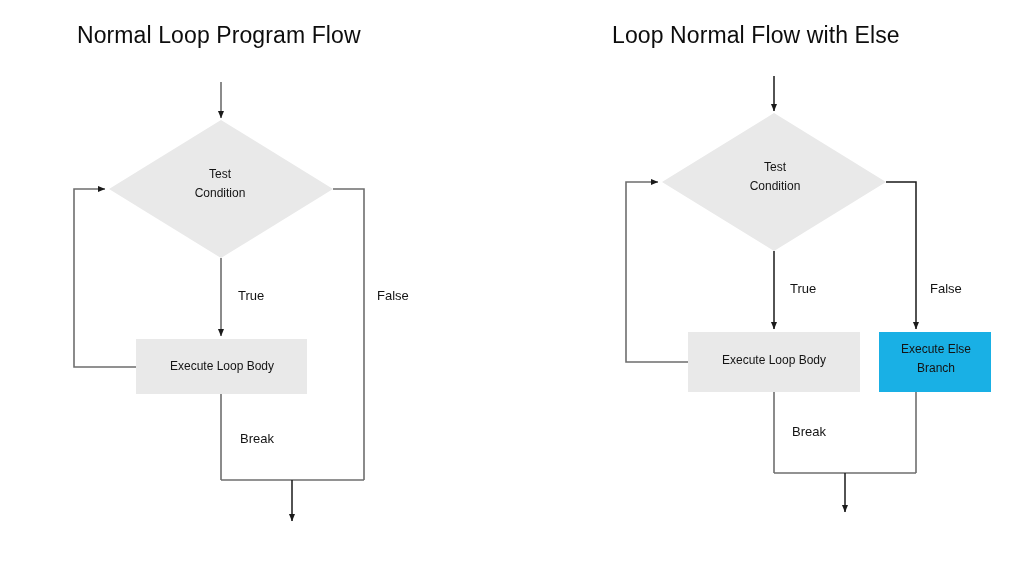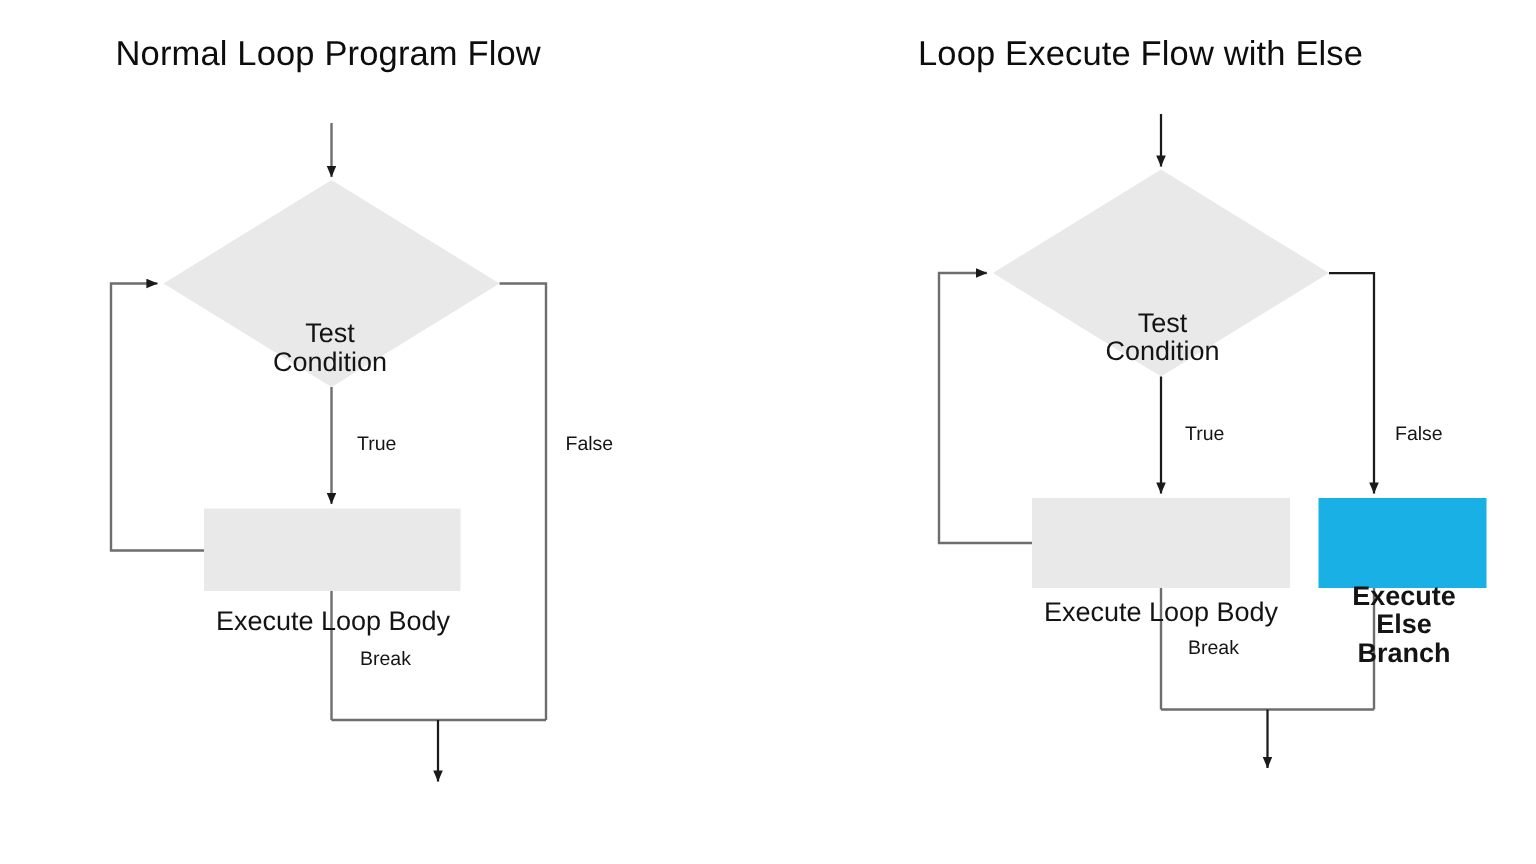--- a/index.html
+++ b/index.html
@@ -35,55 +35,54 @@
     color: #0d0d0d;
     letter-spacing: 0.1px;
     white-space: nowrap;
   }
   #title-left  { left: 77px;  top: 22px; }
   #title-right { left: 612px; top: 22px; }
 
   .node-text {
     position: absolute;
     text-align: center;
-    font-size: 18px;
+    font-size: 12px;
     line-height: 19px;
     color: #141414;
     white-space: pre-line;
     pointer-events: none;
-    margin-top: 48px;
   }
   .edge-label {
     position: absolute;
     font-size: 13px;
     line-height: 18px;
     color: #141414;
     white-space: nowrap;
   }
   
   #lbl-left-test   { left: 160px; top: 165px; width: 120px; }
   #lbl-left-body   { left: 136px; top: 357px; width: 172px; }
   #lbl-left-true   { left: 238px; top: 287px; }
   #lbl-left-false  { left: 377px; top: 287px; }
   #lbl-left-break  { left: 240px; top: 430px; }
   
   #lbl-right-test  { left: 715px; top: 158px; width: 120px; }
   #lbl-right-body  { left: 688px; top: 351px; width: 172px; }
-  #lbl-right-else  { left: 882px; top: 340px; width: 108px; font-weight: bold; }
+  #lbl-right-else  { left: 882px; top: 340px; width: 108px; }
   #lbl-right-true  { left: 790px; top: 280px; }
   #lbl-right-false { left: 930px; top: 280px; }
   #lbl-right-break { left: 792px; top: 423px; }
 </style>
 </head>
 <body>
 
 <div class="canvas">
 
   <div class="title" id="title-left">Normal Loop Program Flow</div>
-  <div class="title" id="title-right">Loop Execute Flow with Else</div>
+  <div class="title" id="title-right">Loop Normal Flow with Else</div>
 
   <svg class="flow-layer" viewBox="0 0 1024 576">
     <defs>
       <marker id="arrowDark" markerWidth="9" markerHeight="9" refX="7.4" refY="3.2" orient="auto" markerUnits="userSpaceOnUse">
         <path d="M0,0 L7.6,3.2 L0,6.4 z" fill="#1A1A1A"></path>
       </marker>
       <marker id="arrowDarkR" markerWidth="9" markerHeight="9" refX="7.4" refY="3.2" orient="auto" markerUnits="userSpaceOnUse">
         <path d="M0,0 L7.6,3.2 L0,6.4 z" fill="#1A1A1A"></path>
       </marker>
     </defs>

